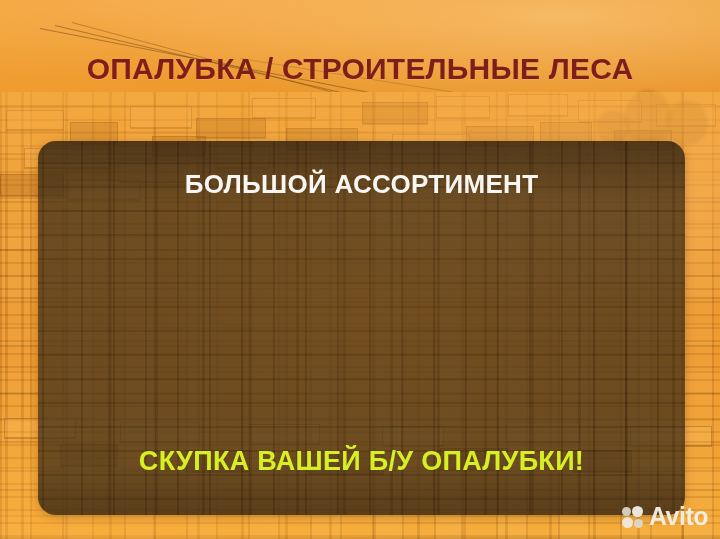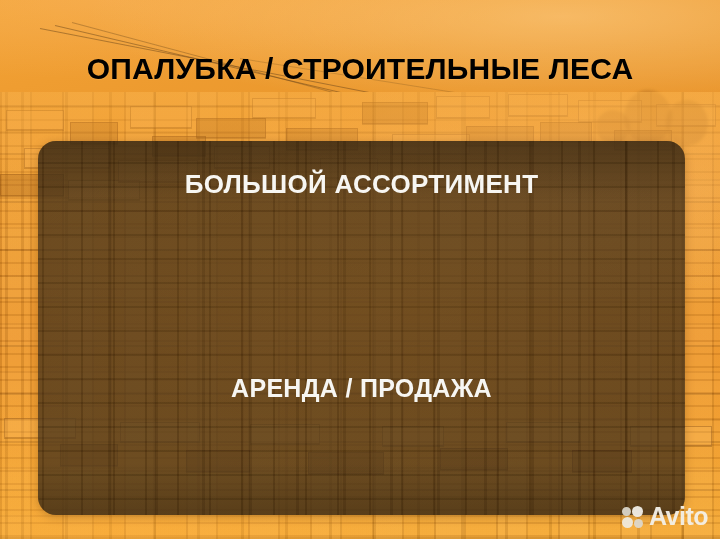--- a/index.html
+++ b/index.html
@@ -121,21 +121,21 @@
 
   
   .headline {
     position: absolute;
     left: 0; right: 0;
     top: 52px;
     text-align: center;
     font-size: 30px;
     font-weight: 700;
     letter-spacing: .2px;
-    color: #000000;
+    color: #7f1d1d;
     text-transform: uppercase;
     white-space: nowrap;
     text-shadow: 0 1px 0 rgba(255,200,120,.25);
   }
 
   
   .panel {
     position: absolute;
     left: 38px;
     top: 141px;
@@ -295,21 +295,21 @@
 
   <div class="headline">ОПАЛУБКА / СТРОИТЕЛЬНЫЕ ЛЕСА</div>
 
   <div class="panel">
     <div class="panel-tex"></div>
     <div class="panel-tex2"></div>
     <div class="panel-sheen"></div>
 
     <div class="panel-lines">
       <div class="pline l1">БОЛЬШОЙ АССОРТИМЕНТ</div>
-      <div class="pline l4">АРЕНДА / ПРОДАЖА</div>
+      <div class="pline l5">СКУПКА ВАШЕЙ Б/У ОПАЛУБКИ!</div>
     </div>
   </div>
 
   <div class="avito">
     <span class="avito-mark">
       <i class="c1"></i>
         <i class="c2"></i>
         <i class="c3"></i>
         <i class="c4"></i>
     </span>

